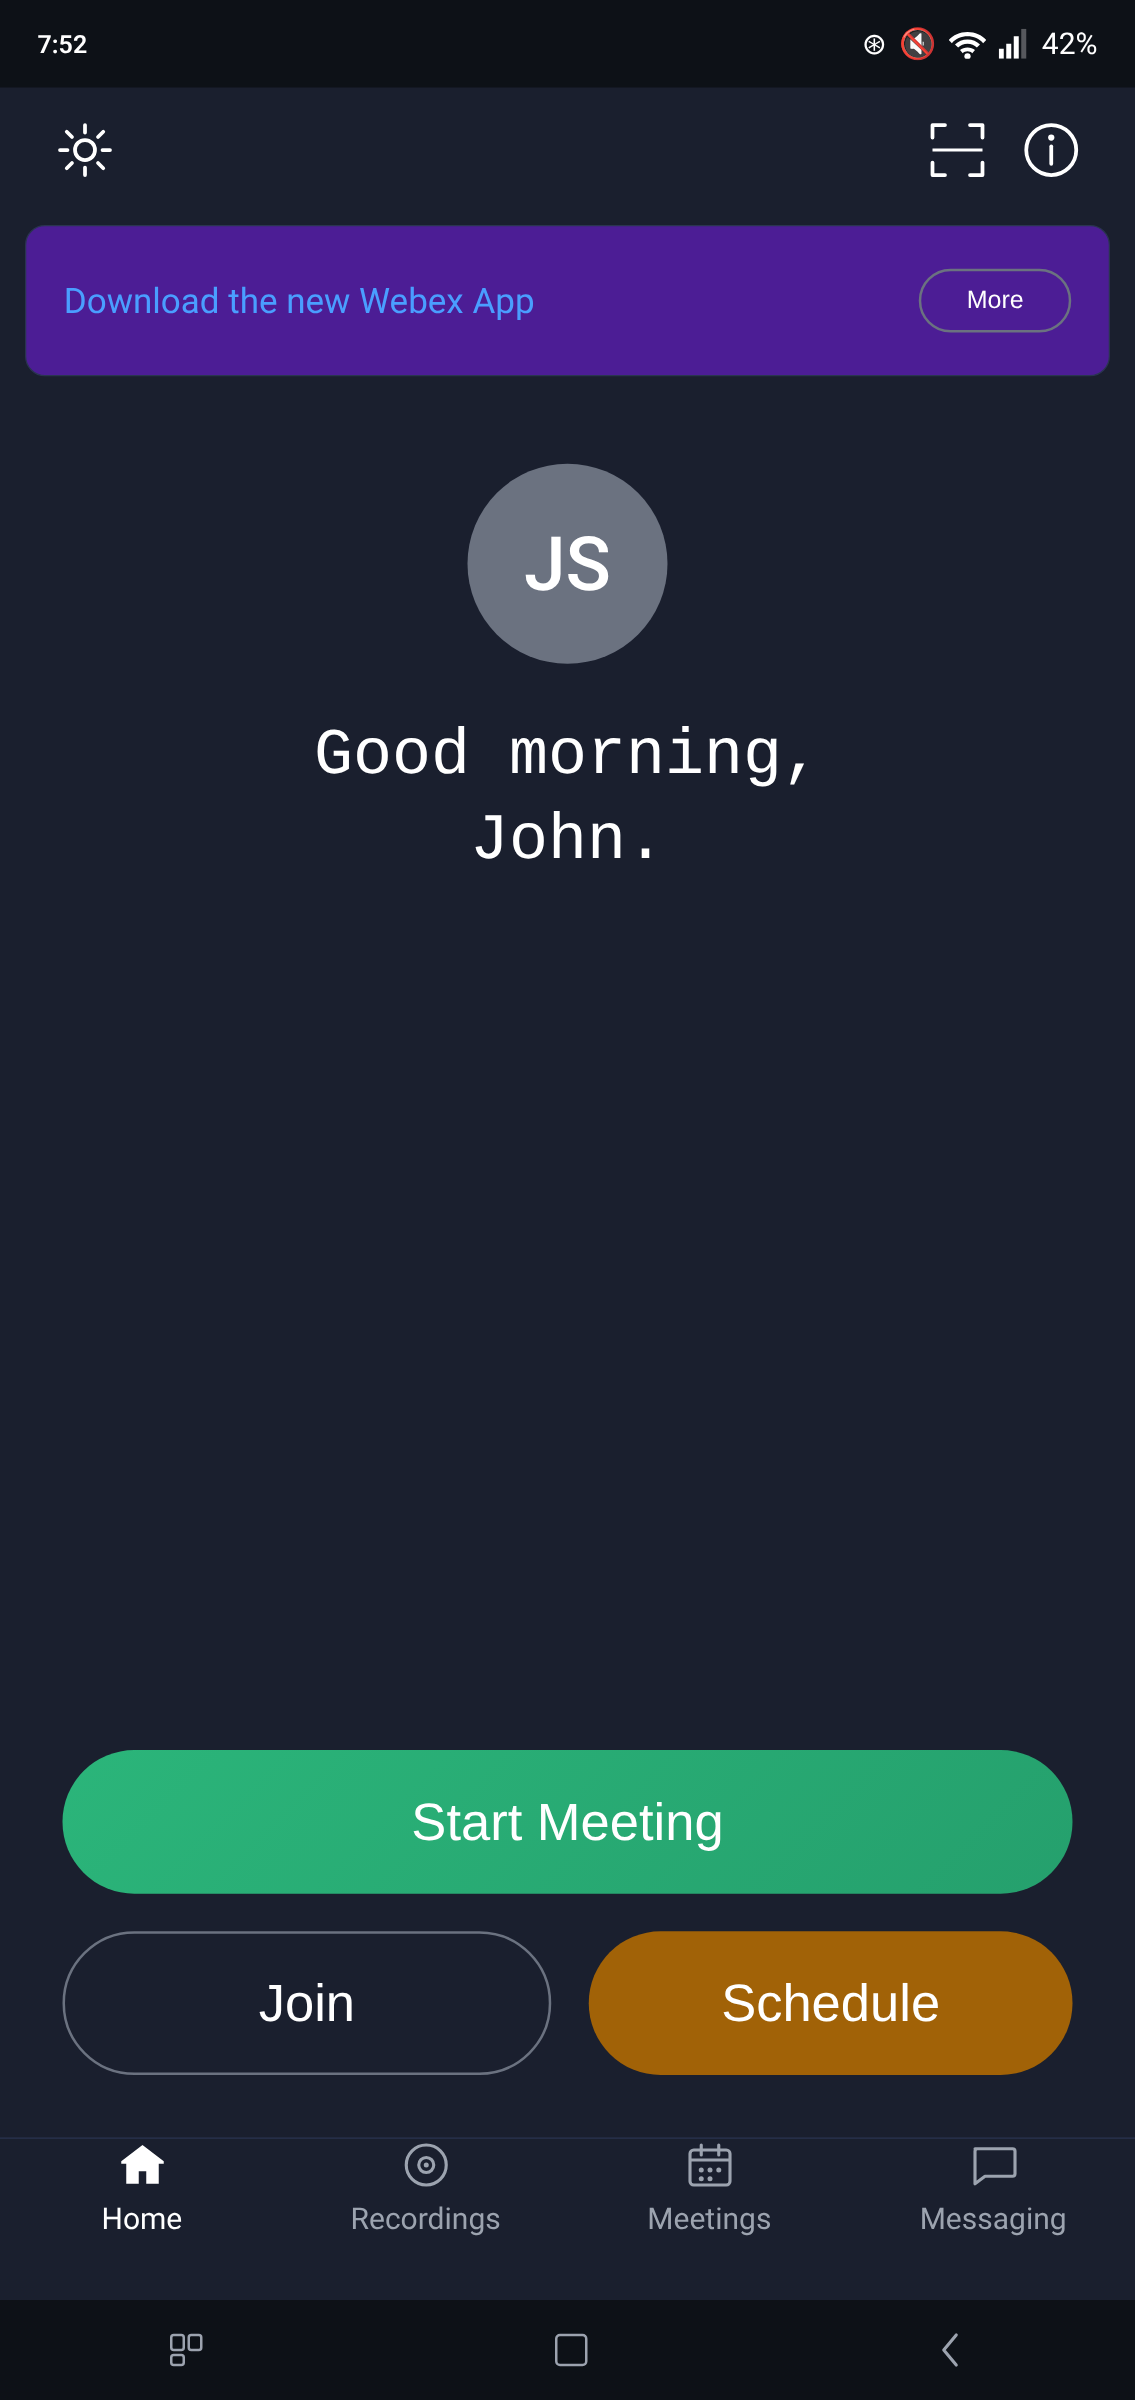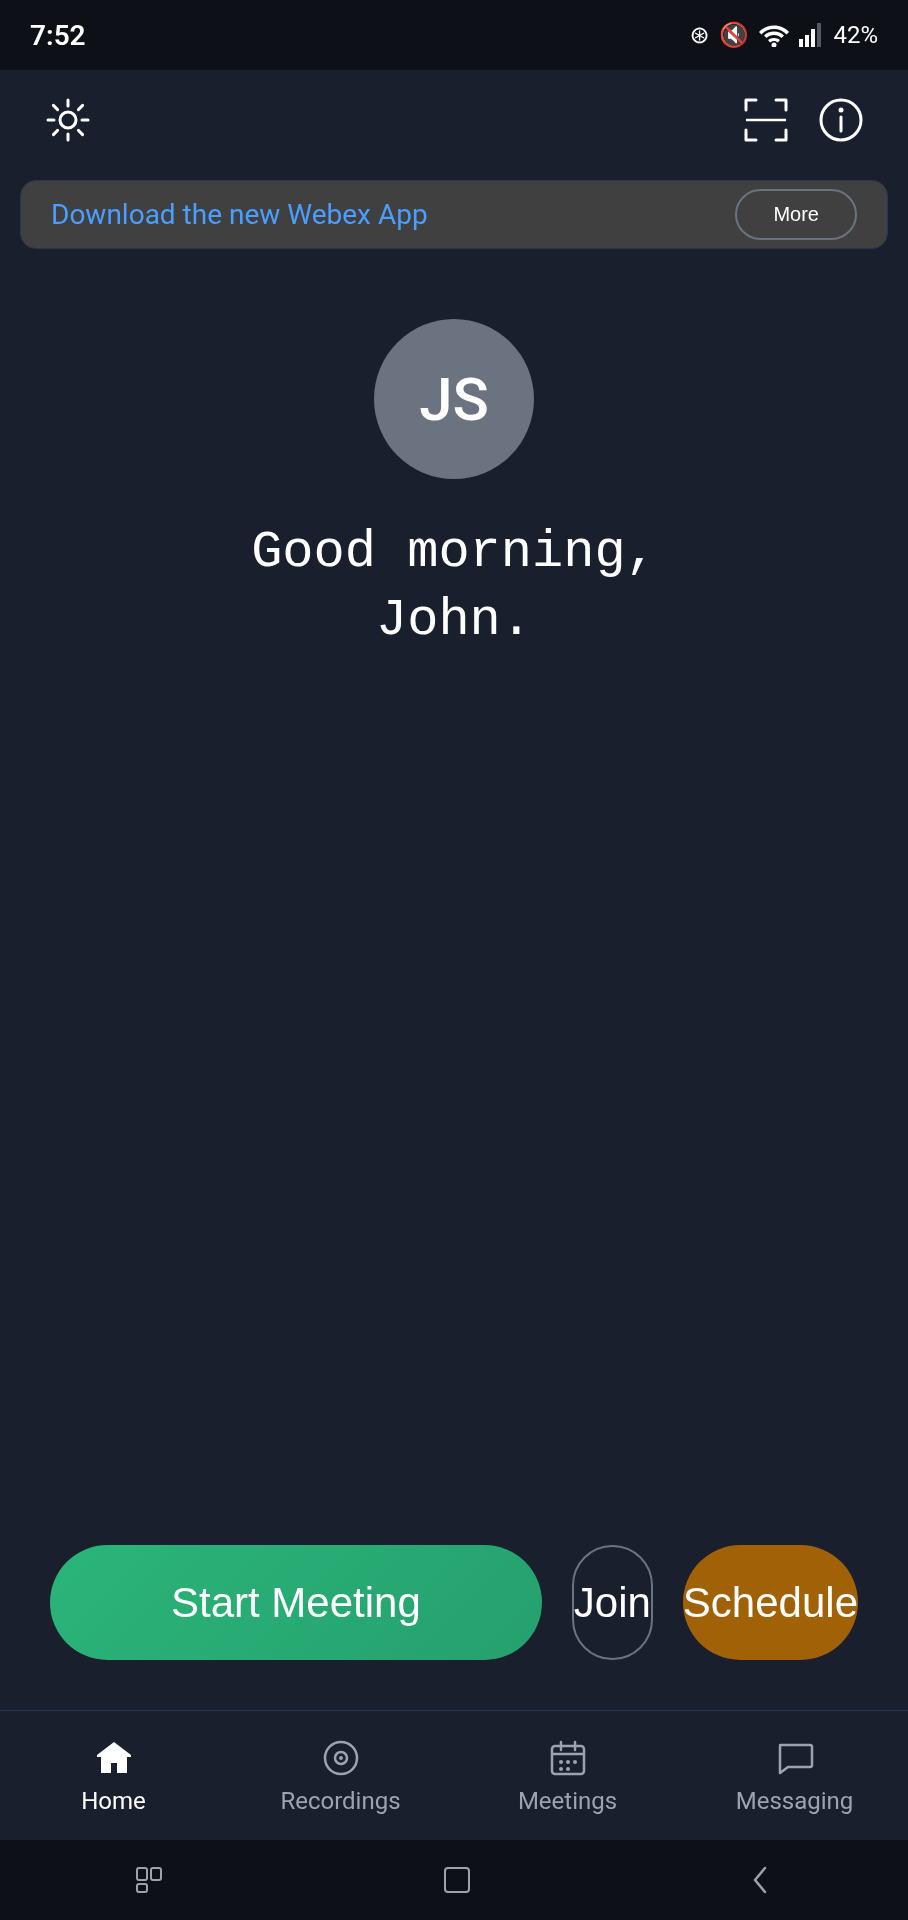--- a/index.html
+++ b/index.html
@@ -24,21 +24,21 @@
       width: 100%;
       height: 70px;
       background-color: #0d1117;
       display: flex;
       align-items: center;
       justify-content: space-between;
       padding: 0 30px;
     }
 
     .status-time {
-      font-size: 28px;
+      font-size: 20px;
       font-weight: 600;
       color: #ffffff;
     }
 
     .status-icons {
       display: flex;
       align-items: center;
       gap: 10px;
       font-size: 24px;
       color: #ffffff;
@@ -78,24 +78,24 @@
       height: 55px;
       display: flex;
       align-items: center;
       justify-content: center;
       cursor: pointer;
     }
 
     
     .banner {
       margin: 10px 20px;
-      background-color: #404040;
+      background-color: #4c1d95;
       border: 1px solid #2a3550;
       border-radius: 16px;
-      padding: 8px 30px;
+      padding: 34px 30px;
       display: flex;
       align-items: center;
       justify-content: space-between;
     }
 
     .banner-text {
       color: #4a9eff;
       font-size: 28px;
     }
 
@@ -144,20 +144,21 @@
     }
 
     
     .buttons-area {
       position: absolute;
       bottom: 260px;
       left: 0;
       right: 0;
       padding: 0 50px;
       display: flex;
+      flex-direction: column;
       gap: 30px;
     }
 
     .start-meeting-btn {
       width: 100%;
       height: 115px;
       background: linear-gradient(135deg, #2bb57a, #25a06d);
       border: none;
       border-radius: 60px;
       font-size: 42px;
@@ -207,21 +208,21 @@
     
     .bottom-nav {
       position: absolute;
       bottom: 80px;
       left: 0;
       right: 0;
       height: 130px;
       background-color: #1a1f2e;
       border-top: 1px solid #2a3550;
       display: flex;
-      align-items: center;
+      align-items: flex-start;
       justify-content: space-around;
     }
 
     .nav-item {
       display: flex;
       flex-direction: column;
       align-items: center;
       gap: 8px;
       cursor: pointer;
       flex: 1;

